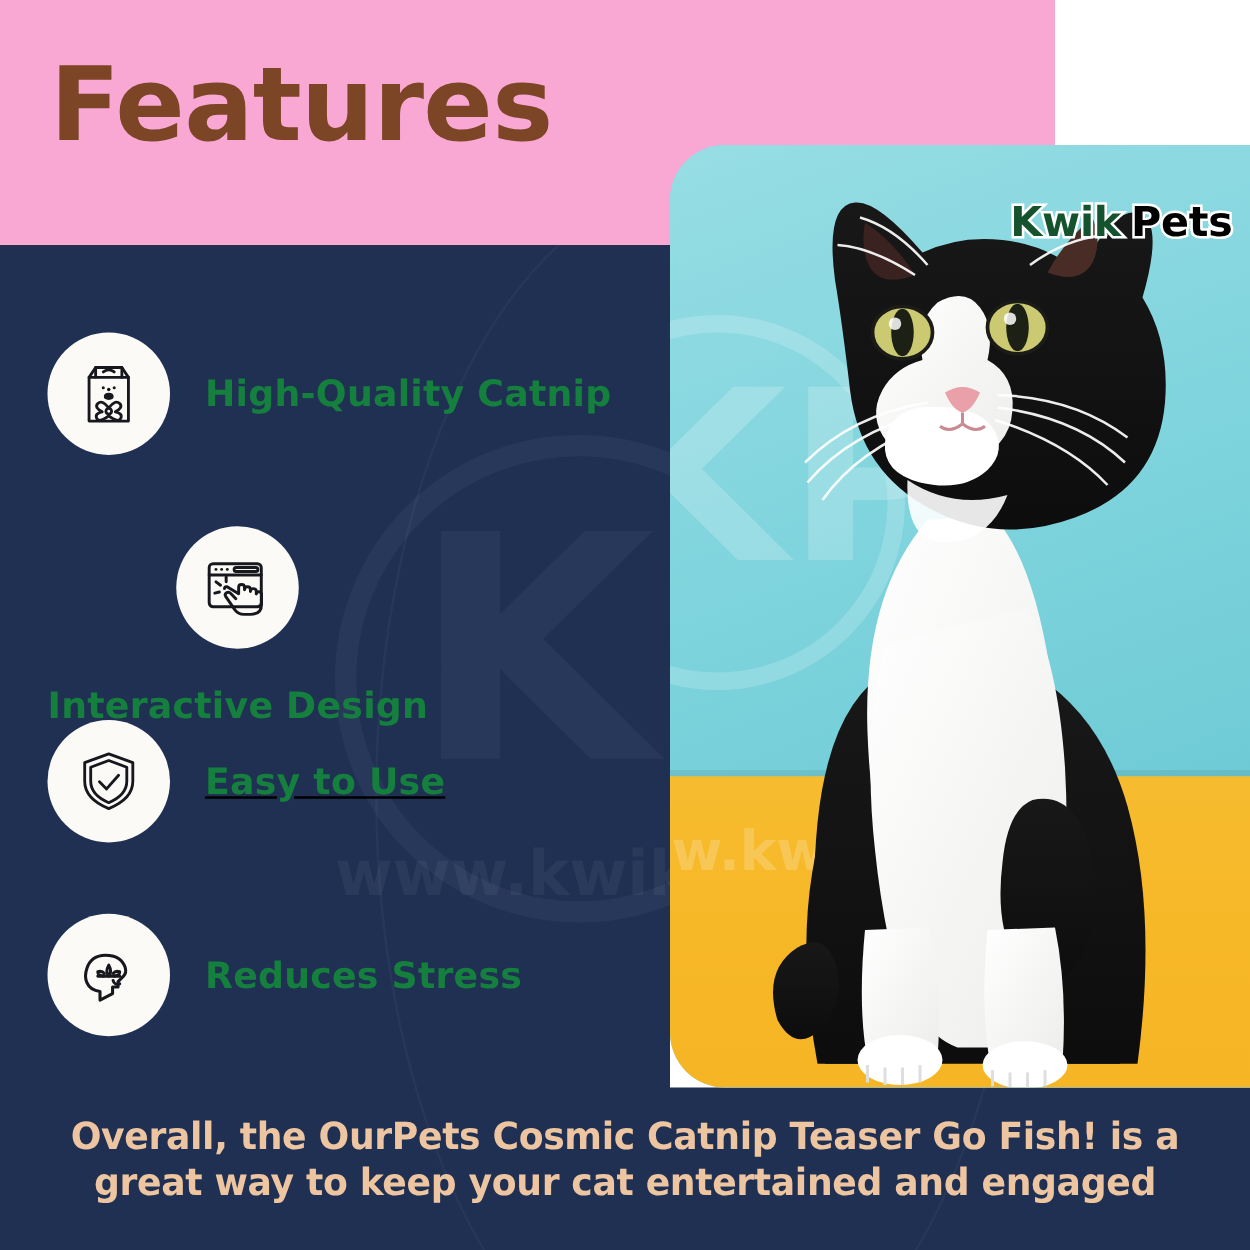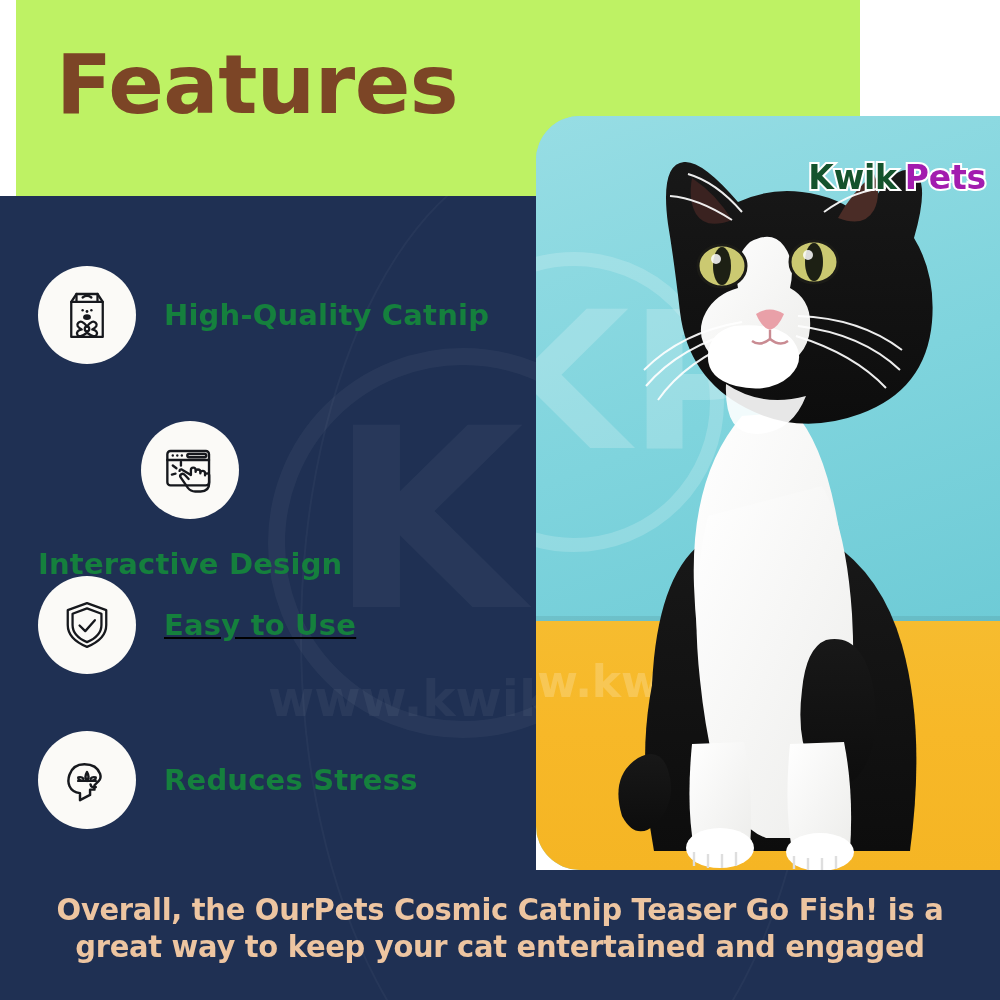--- a/index.html
+++ b/index.html
@@ -17,25 +17,25 @@
     position: relative;
     width: 1000px;
     height: 1000px;
     background: #ffffff;
     overflow: hidden;
   }
 
   
   .header-band {
     position: absolute;
-    left: 16px;
+    left: 0;
     top: 0;
     width: 844px;
     height: 196px;
-    background: #bef264;
+    background: #f9a8d4;
   }
   .page-title {
     position: absolute;
     left: 40px;
     top: 44px;
     font-size: 82px;
     font-weight: 800;
     letter-spacing: -0.5px;
     color: #7c4526;
     line-height: 1;
@@ -233,21 +233,21 @@
     letter-spacing: -0.2px;
     white-space: nowrap;
     font-family: "DejaVu Sans", sans-serif;
   }
   .brand-kwik {
     color: #14532d;
     -webkit-text-stroke: 4px #ffffff;
     paint-order: stroke fill;
   }
   .brand-pets {
-    color: #a21caf;
+    color: #000000;
     -webkit-text-stroke: 4px #ffffff;
     paint-order: stroke fill;
     margin-left: 8px;
   }
 
   
   .footer-text {
     position: absolute;
     left: 0;
     top: 892px;

